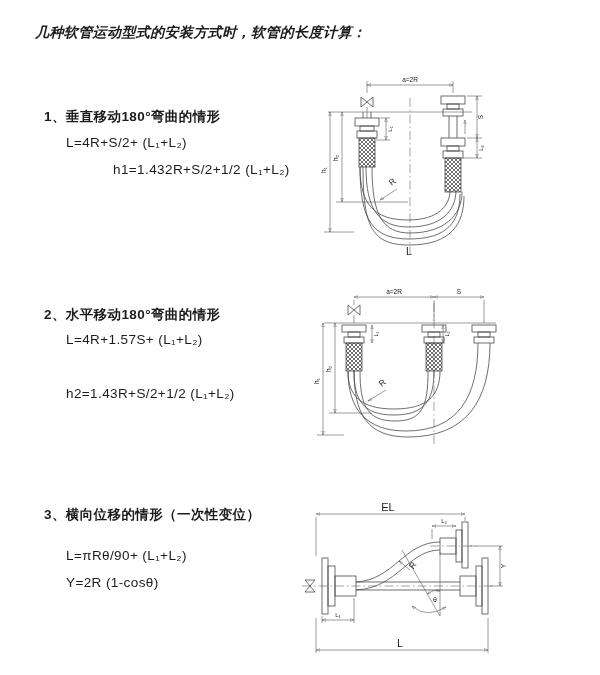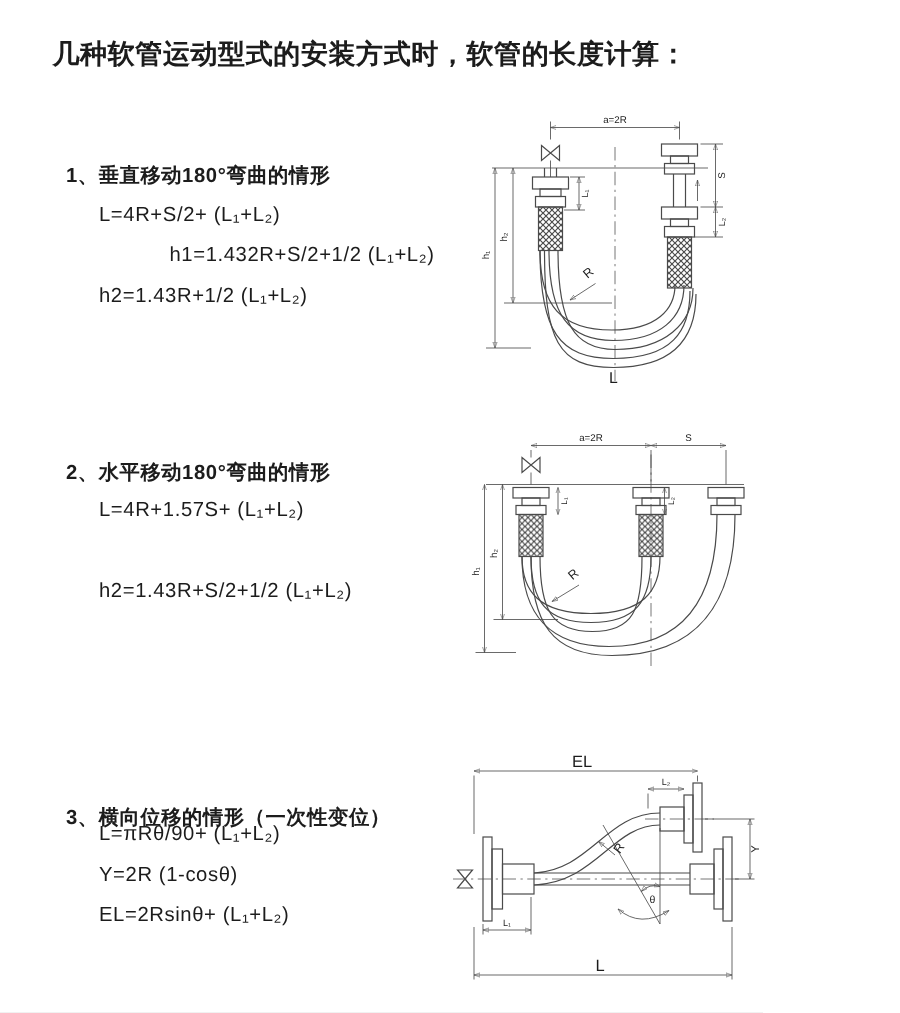--- a/index.html
+++ b/index.html
@@ -2,50 +2,48 @@
 <html><head>
 <meta charset="utf-8">
 <style>
   html,body{margin:0;padding:0;background:#e8e8e8;}
   .page{
     position:relative;width:600px;height:675px;background:#ffffff;
     font-family:"Liberation Sans","DejaVu Sans",sans-serif;color:#1c1c1c;
     overflow:hidden;margin:0 auto;
   }
   .txt{position:absolute;white-space:nowrap;letter-spacing:.4px;}
-  .title{font-size:18px;font-weight:600;}
+  .title{font-size:14px;font-weight:600;font-style:italic;}
   .heading{font-size:13.5px;font-weight:600;}
   .formula{font-size:13.5px;font-weight:500;}
   svg.d{position:absolute;overflow:visible;}
   .d line,.d path,.d rect{stroke:#4a4a4a;fill:none;stroke-width:.8;}
   .d .thin{stroke-width:.55;}
   .d .dim{stroke-width:.55;}
   .d .cl{stroke-width:.5;stroke-dasharray:9 3 1.5 3;}
   .d text{fill:#1c1c1c;stroke:none;letter-spacing:0;}
 </style>
 </head>
 <body>
 
 <div class="page">
 
   <div class="txt title" style="left:35px;top:24px;">几种软管运动型式的安装方式时，软管的长度计算：</div>
 
   <div class="txt heading" style="left:44px;top:108px;">1、垂直移动180°弯曲的情形</div>
   <div class="txt formula" style="left:66px;top:135px;text-align:right;">L=4R+S/2+ (L₁+L₂)</div>
   <div class="txt formula" style="left:66px;top:162px;padding-left:47px;">h1=1.432R+S/2+1/2 (L₁+L₂)</div>
-  <div class="txt formula" style="left:66px;top:189px;">h2=1.43R+1/2 (L₁+L₂)</div>
 
   <div class="txt heading" style="left:44px;top:306px;">2、水平移动180°弯曲的情形</div>
   <div class="txt formula" style="left:66px;top:332px;">L=4R+1.57S+ (L₁+L₂)</div>
   <div class="txt formula" style="left:66px;top:386px;">h2=1.43R+S/2+1/2 (L₁+L₂)</div>
 
-  <div class="txt heading" style="left:44px;top:536px;">3、横向位移的情形（一次性变位）</div>
+  <div class="txt heading" style="left:44px;top:506px;">3、横向位移的情形（一次性变位）</div>
   <div class="txt formula" style="left:66px;top:548px;text-align:center;">L=πRθ/90+ (L₁+L₂)</div>
   <div class="txt formula" style="left:66px;top:575px;">Y=2R (1-cosθ)</div>
-  <div class="txt formula" style="left:66px;top:602px;">EL=2Rsinθ+ (L₁+L₂)</div>
 
   <svg class="d" style="left:310px;top:70px;" width="280" height="190" viewBox="0 0 280 190">
     <defs>
       <pattern id="p1-braid" width="4" height="4" patternUnits="userSpaceOnUse">
         <path d="M0,4 L4,0 M0,0 L4,4" stroke="#8a8a8a" stroke-width="0.5"></path>
       </pattern>
       <marker id="p1-ar" viewBox="0 0 10 10" refX="9" refY="5" markerWidth="8" markerHeight="8" orient="auto-start-reverse">
         <path d="M0,1.8 L9,5 L0,8.2 Z" fill="#4a4a4a" stroke="none"></path>
       </marker>
     </defs>

